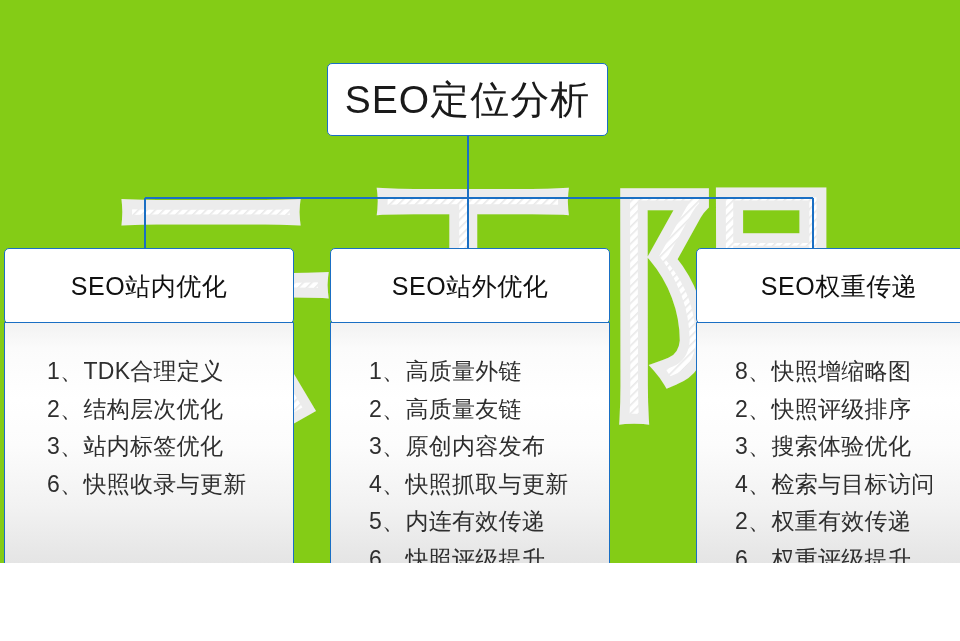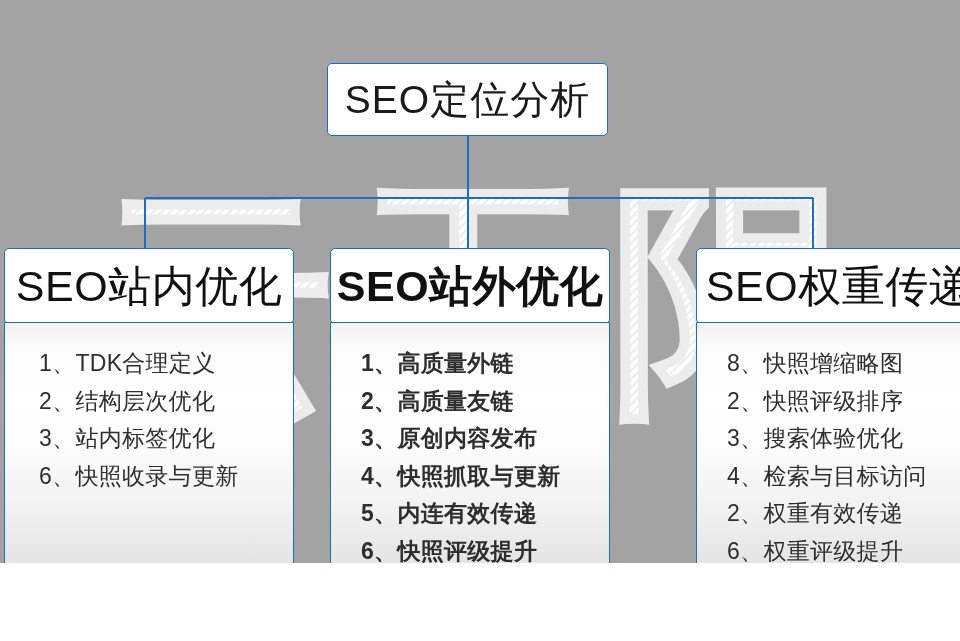--- a/index.html
+++ b/index.html
@@ -7,21 +7,21 @@
     padding: 0;
     background: #ffffff;
   }
   body {
     font-family: "Liberation Sans", "DejaVu Sans", sans-serif;
   }
   #canvas {
     position: relative;
     width: 960px;
     height: 563px;
-    background: #a3a3a3;
+    background: #84cc16;
     overflow: hidden;
   }
 
   
   .watermark {
     position: absolute;
     left: 0;
     top: 118px;
     width: 960px;
     height: 360px;
@@ -83,21 +83,21 @@
     box-sizing: border-box;
     height: 76px;
     border: 1.6px solid #1a6fc4;
     border-radius: 5px;
     background: #ffffff;
     display: flex;
     align-items: center;
     justify-content: center;
   }
   .branch-head-title {
-    font-size: 43px;
+    font-size: 25px;
     color: #111111;
     letter-spacing: 0.5px;
     line-height: 1;
     white-space: nowrap;
   }
   .branch-body {
     box-sizing: border-box;
     margin-top: -1.6px;
     height: 256px;
     border: 1.6px solid #1a6fc4;
@@ -110,34 +110,34 @@
         #f2f2f2 72%,
         #e6e6e6 92%,
         #e2e2e2 100%);
     padding: 14px 0 10px 0;
     display: flex;
     flex-direction: column;
     justify-content: flex-start;
   }
   .branch-list {
     list-style: none;
-    margin: 8px;
+    margin: 16px;
     padding: 0 0 0 26px;
   }
   .branch-list li {
     font-size: 23px;
     color: #2e2e2e;
     line-height: 37.5px;
     white-space: nowrap;
     letter-spacing: 0.3px;
   }
 
   
   #branch-0 { left: 4px;   width: 290px; }
-  #branch-1 { left: 330px; width: 280px; font-weight: bold; }
+  #branch-1 { left: 330px; width: 280px; }
   #branch-2 { left: 670px; width: 286px; padding-left: 26px; }
 
   #branch-1 .branch-list { padding-left: 22px; }
   #branch-2 .branch-list { padding-left: 22px; }
 </style>
 </head>
 <body>
 
 <div id="canvas">
 

